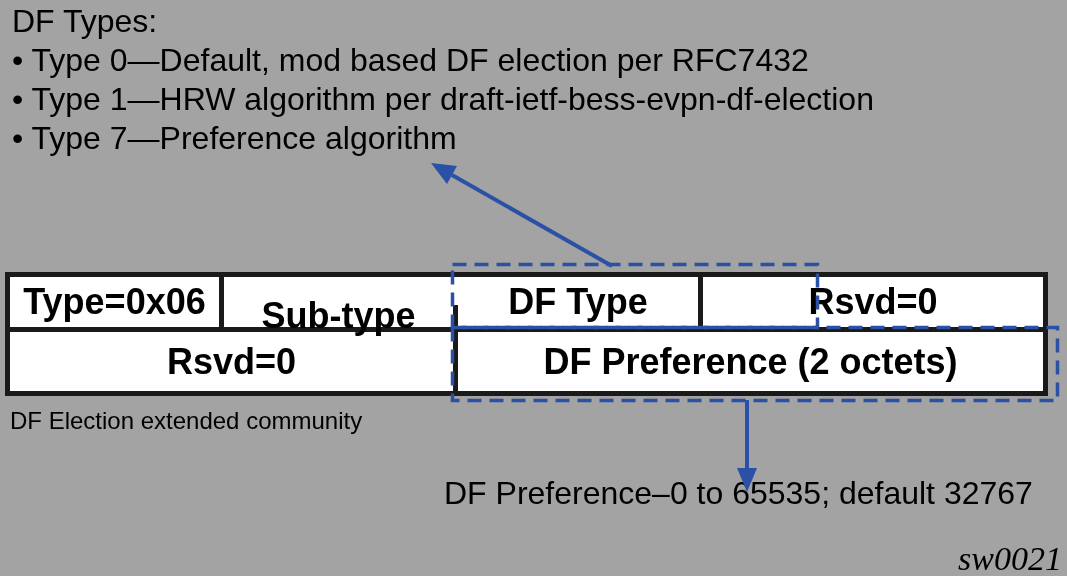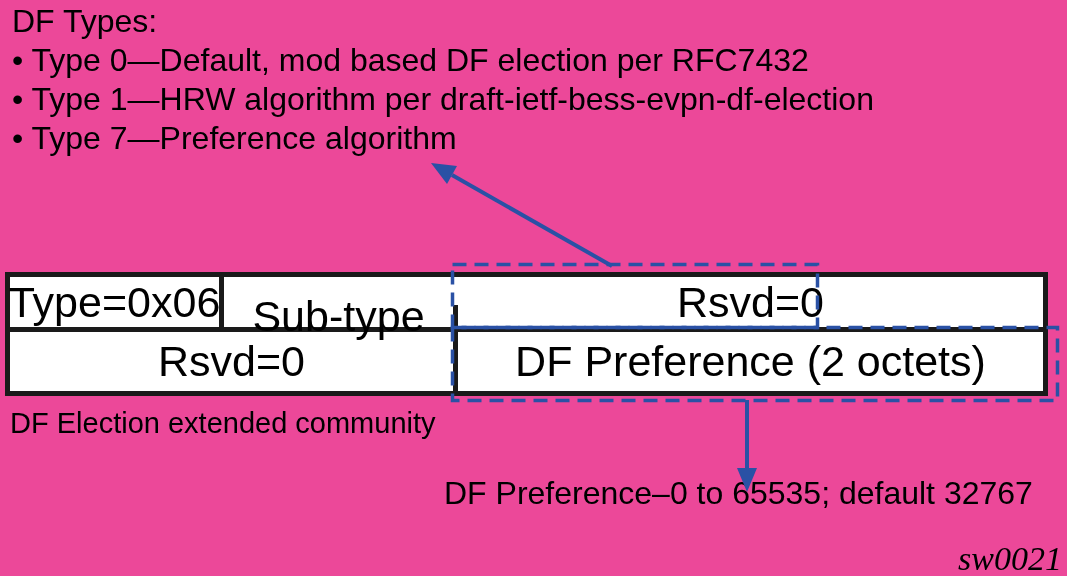--- a/index.html
+++ b/index.html
@@ -1,20 +1,20 @@
 <!DOCTYPE html>
 <html><head>
 <meta charset="utf-8">
 <style>
   html, body { margin: 0; padding: 0; background: #ffffff; }
   .canvas {
     position: relative;
     width: 1067px;
     height: 576px;
-    background: #ec4899;
+    background: #a3a3a3;
     font-family: "Liberation Sans", sans-serif;
     color: #000000;
     overflow: hidden;
     --blue: #2a51a5;
     --black: #1a1a1a;
   }
   .toptext {
     position: absolute;
     left: 12px;
     top: 2px;
@@ -31,37 +31,38 @@
     border: 5px solid var(--black, #1a1a1a);
     background: #ffffff;
   }
   .prow { display: flex; width: 100%; }
   .prow1 { height: 50px; border-bottom: 5px solid var(--black, #1a1a1a); }
   .prow2 { height: 59px; }
   .cell {
     display: flex;
     align-items: center;
     justify-content: center;
-    font-size: 43px;
+    font-size: 36px;
     white-space: nowrap;
     border-right: 5px solid var(--black, #1a1a1a);
     flex: 0 0 auto;
     box-sizing: content-box;
+    font-weight: bold;
   }
   .w1 { width: 209px; }
   .w2 { width: 229px; margin-top: 28px; }
   .w3 { width: 240px; }
   .w4 { width: 103px; }
   .wA { width: 443px; }
   .wlast { flex: 1 1 auto; border-right: none; }
   .caption {
     position: absolute;
     left: 10px;
     top: 407px;
-    font-size: 29px;
+    font-size: 24px;
     white-space: nowrap;
   }
   .note {
     position: absolute;
     left: 444px;
     top: 475px;
     font-size: 32px;
     white-space: nowrap;
   }
   .figid {
@@ -89,20 +90,21 @@
     <div>DF Types:</div>
     <div>• Type 0—Default, mod based DF election per RFC7432</div>
     <div>• Type 1—HRW algorithm per draft-ietf-bess-evpn-df-election</div>
     <div>• Type 7—Preference algorithm</div>
   </div>
 
   <div class="pkt">
     <div class="prow prow1">
       <div class="cell w1">Type=0x06</div>
       <div class="cell w2">Sub-type</div>
+      <div class="cell w3">DF Type</div>
       <div class="cell wlast">Rsvd=0</div>
     </div>
     <div class="prow prow2">
       <div class="cell wA">Rsvd=0</div>
       <div class="cell wlast">DF Preference (2 octets)</div>
     </div>
   </div>
 
   <div class="caption">DF Election extended community</div>
 

